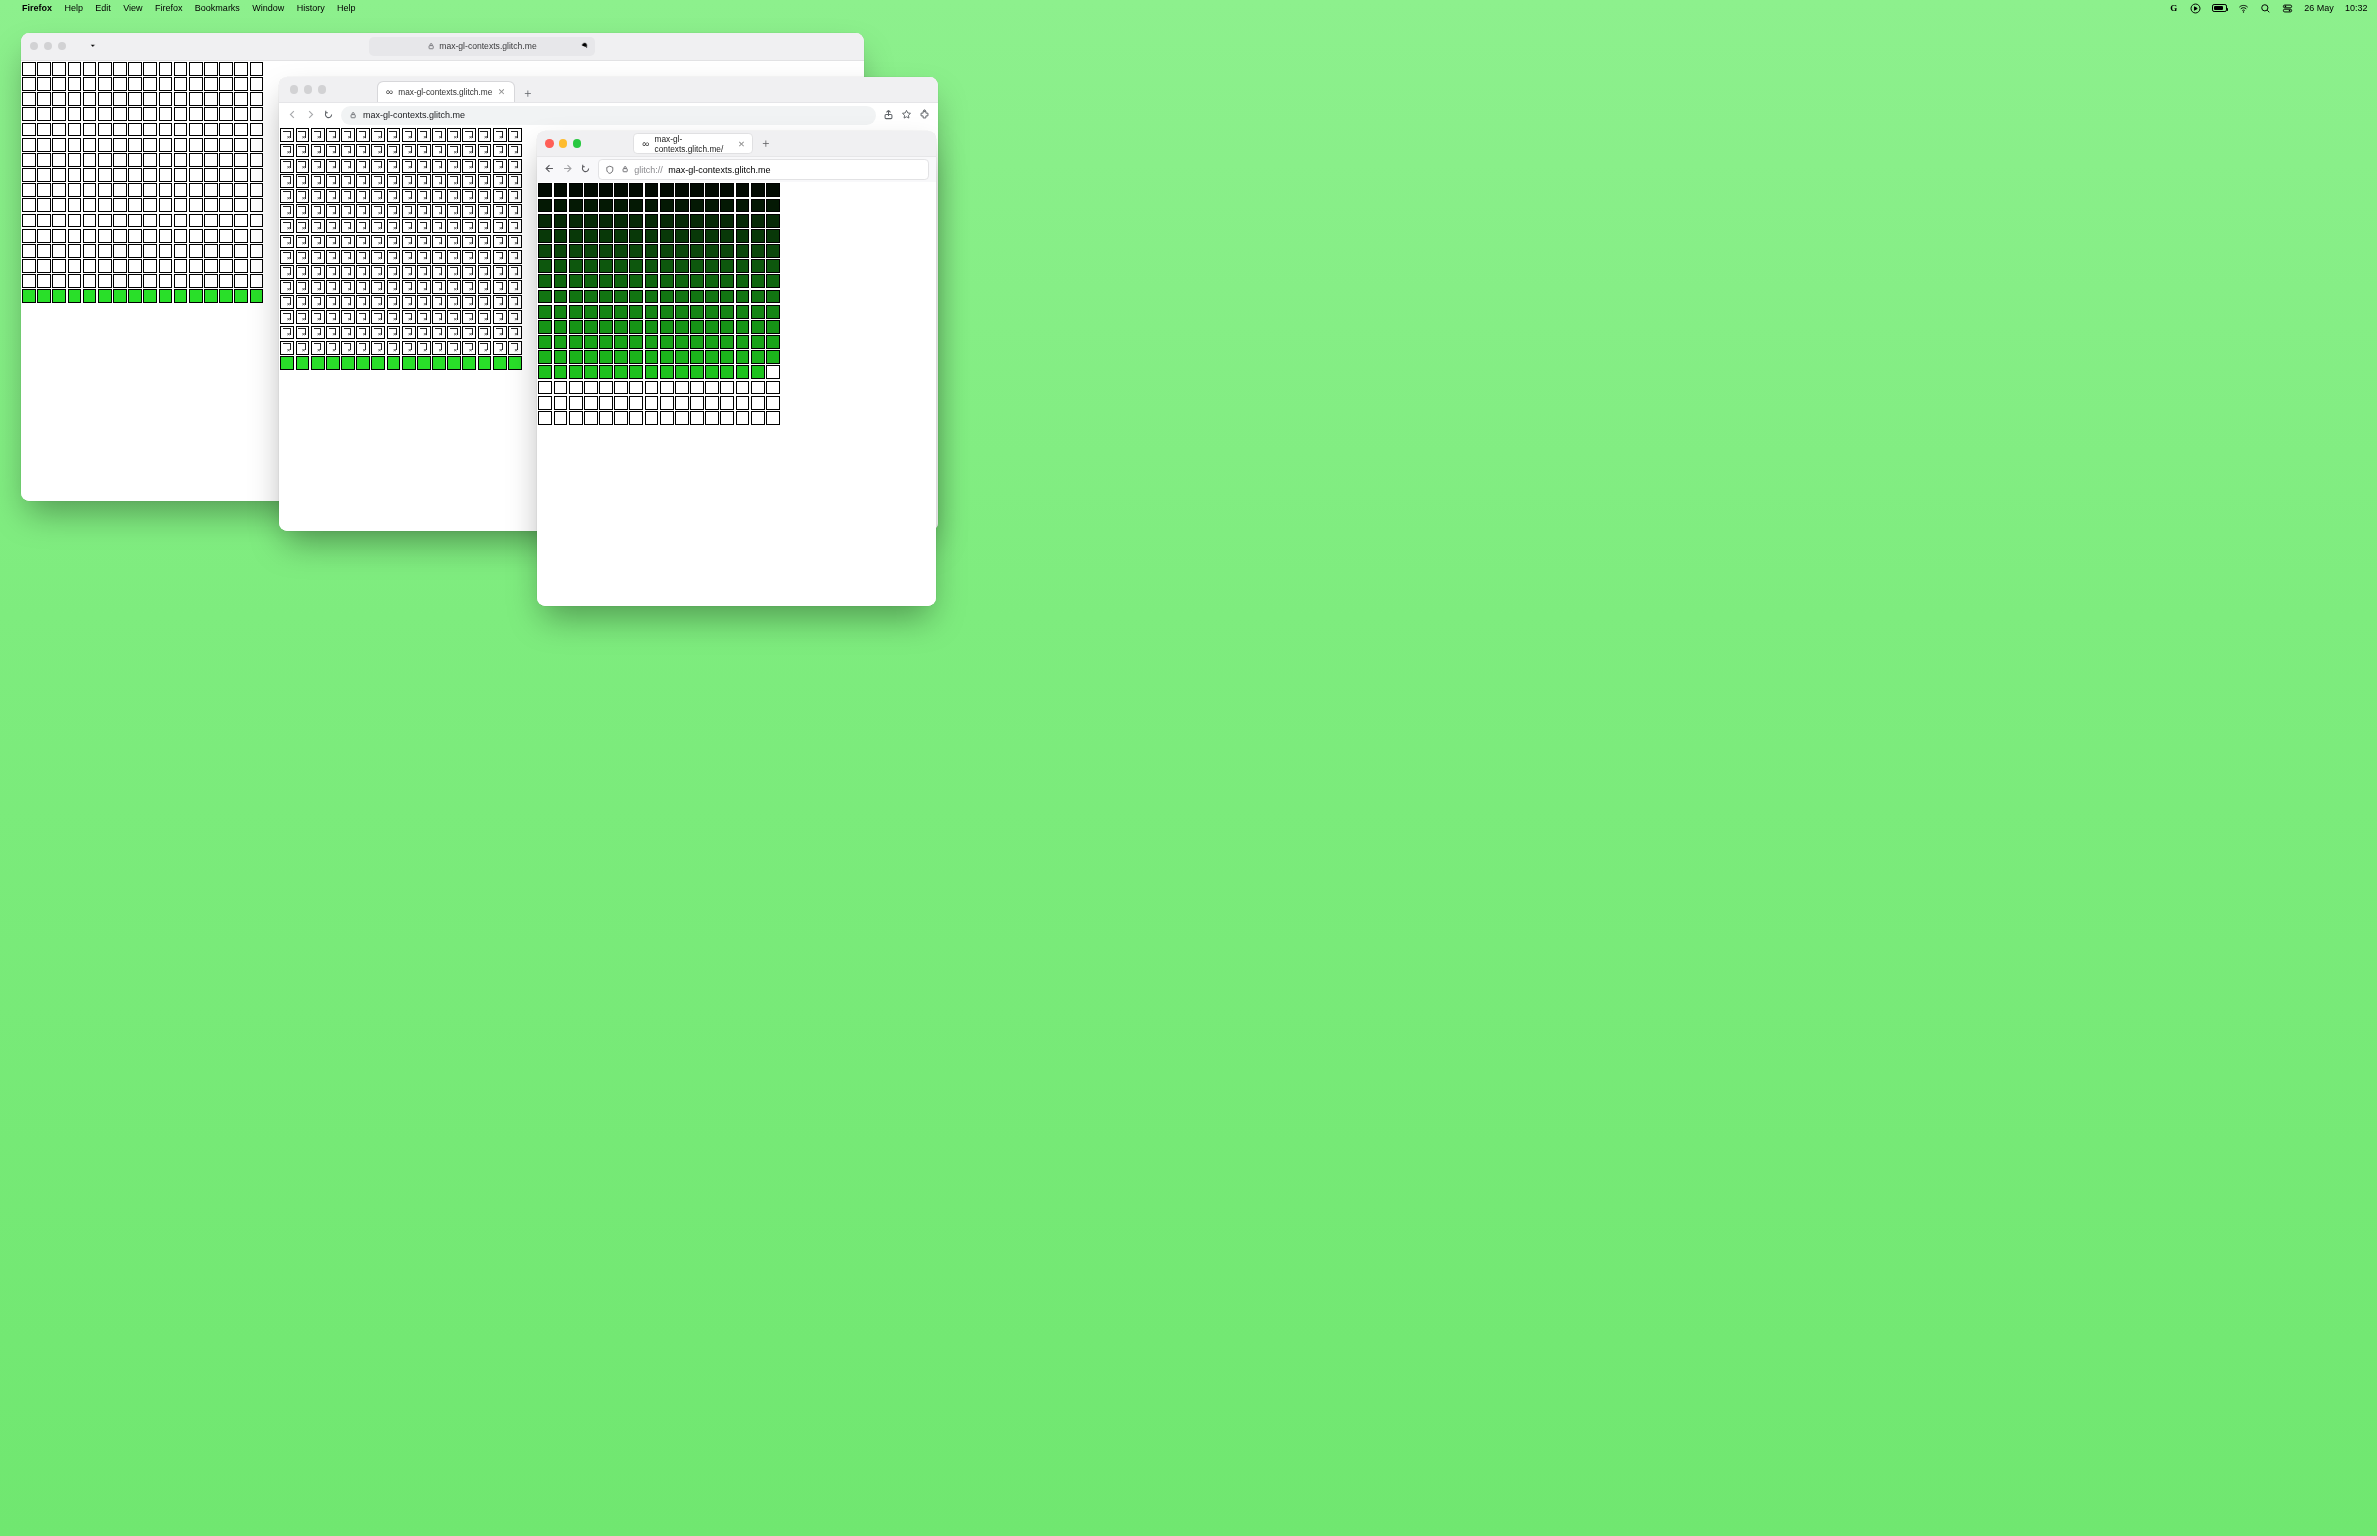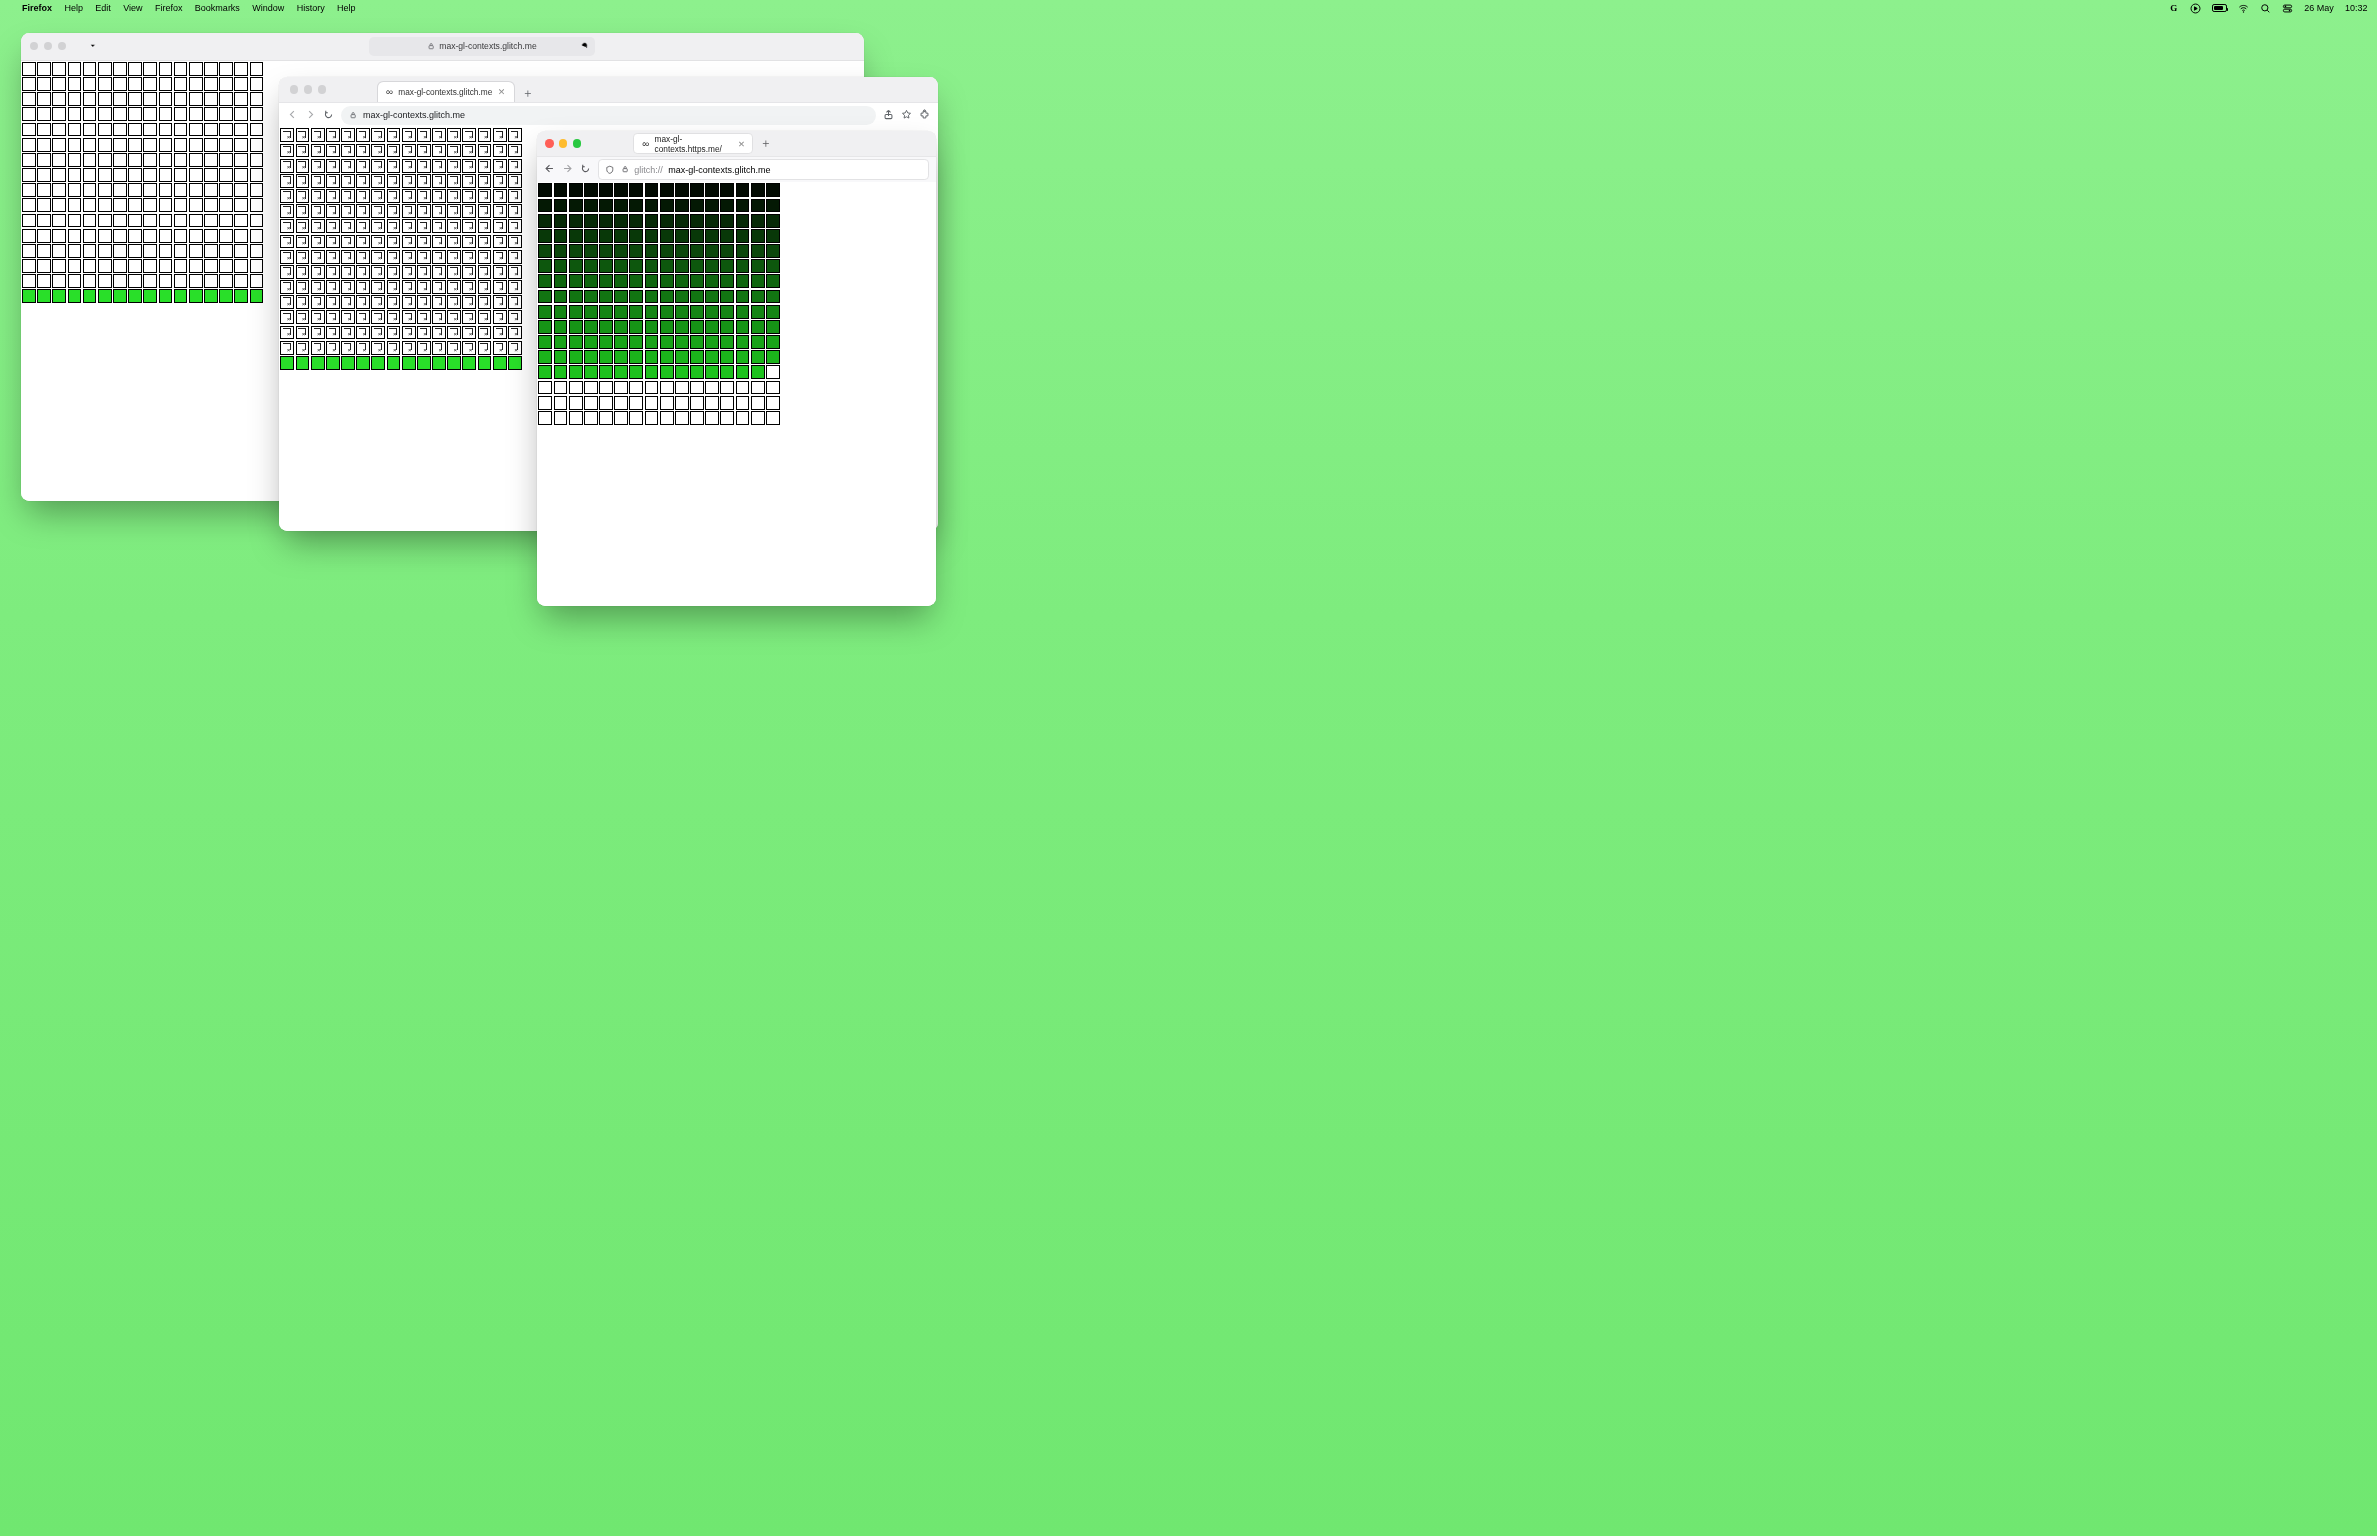--- a/index.html
+++ b/index.html
@@ -835,21 +835,21 @@
 <div id="win-firefox" class="window">
   <div class="chrome" style="padding:0">
     <div class="tabstrip">
       <div class="traffic" style="padding-left:1.4px">
         <span class="tl red"></span>
           <span class="tl yellow"></span>
           <span class="tl green"></span>
       </div>
       <div class="ff-tab">
         <span class="fav" style="font-size:9.6px">∞</span>
-        <span>max-gl-contexts.https.me/</span>
+        <span>max-gl-contexts.glitch.me/</span>
         <span class="x">✕</span>
       </div>
       <span class="ff-newtab">＋</span>
     </div>
     <div class="toolbar">
       <span class="navbtn">
         <svg viewBox="0 0 16 16" width="11" height="11" fill="none" stroke-width="1.6">
             <path d="M8 3L3 8l5 5M3 8h10"></path>
           </svg></span>
       <span class="navbtn muted">

